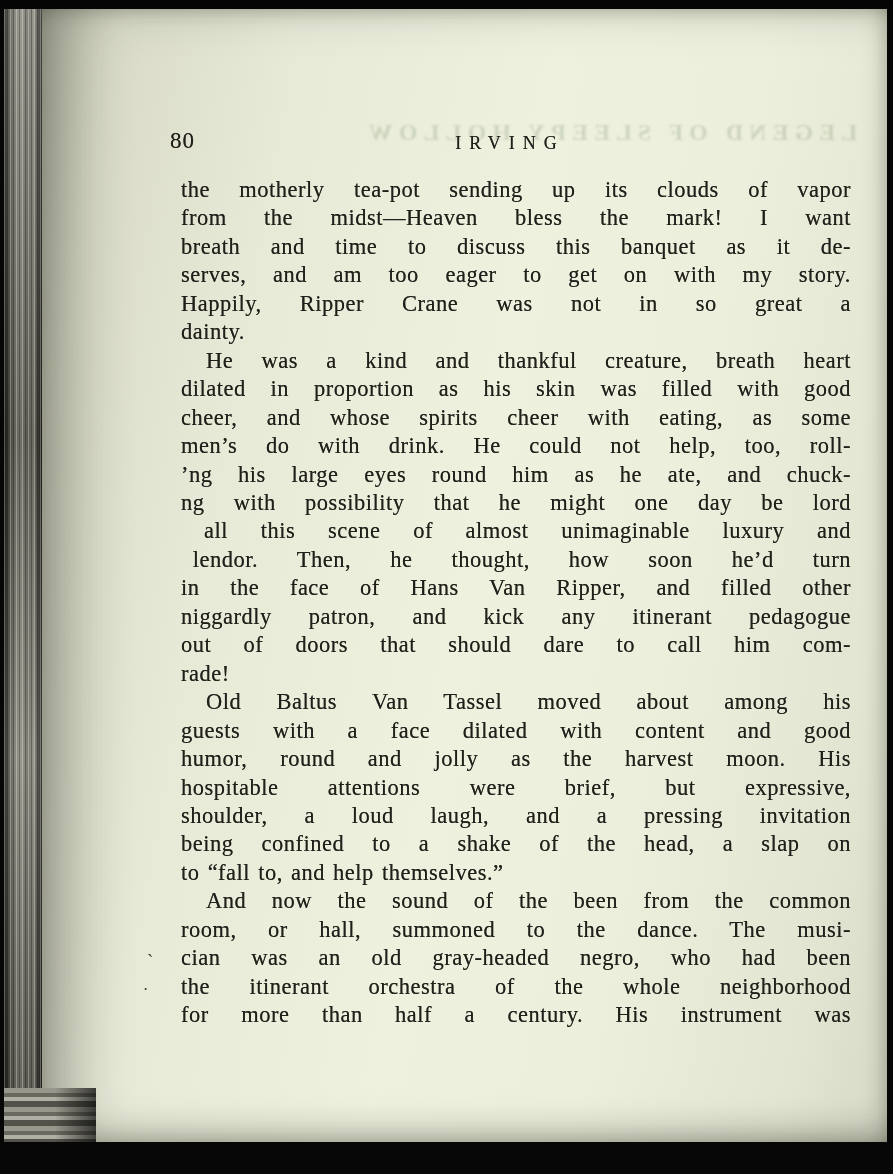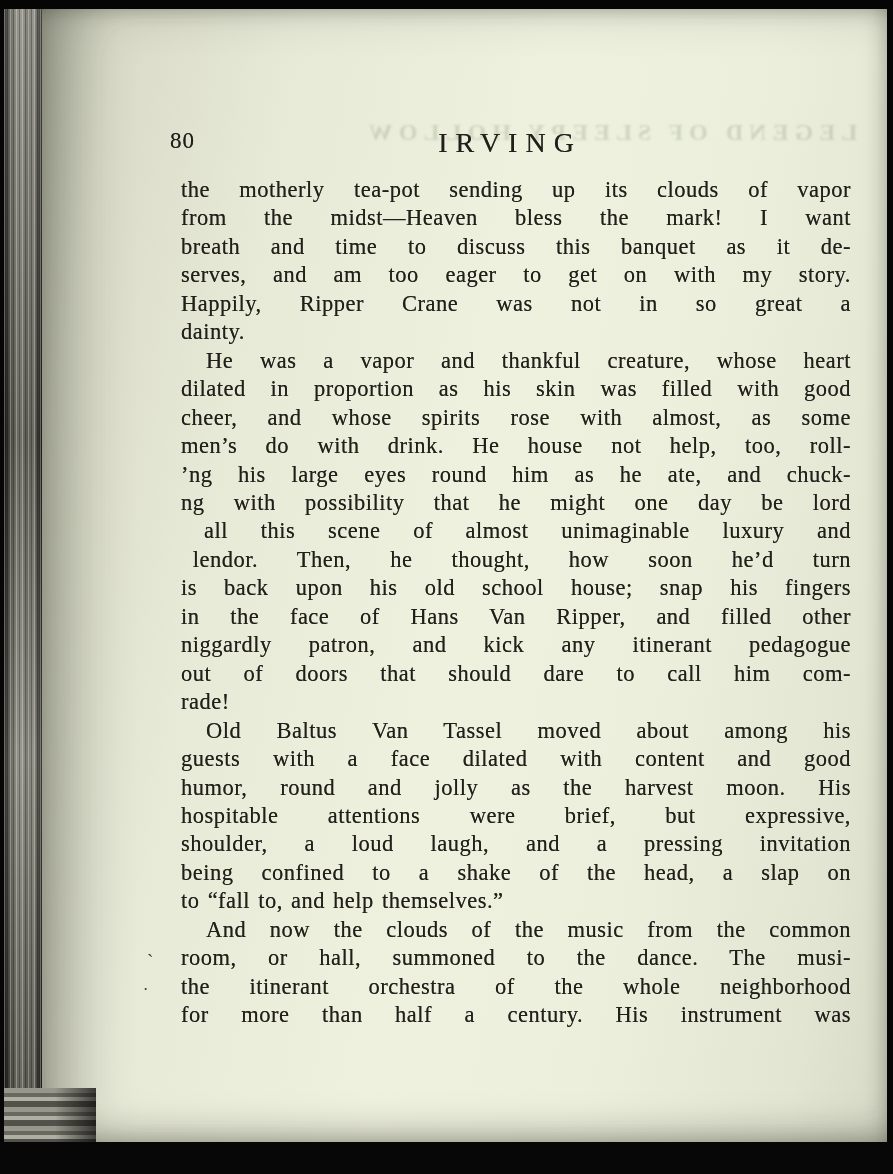--- a/index.html
+++ b/index.html
@@ -40,21 +40,21 @@
     pointer-events:none;
   }
   .text-block {
     position:absolute; left:129px; top:113px; width:682px; z-index:2;
     color:#211f1a; font-size:22.5px; line-height:28.45px;
     letter-spacing:0.5px; word-spacing:2px;
     text-shadow: 0 0 0.4px rgba(33,31,26,0.7);
   }
   .header-row { position:relative; height:36px; margin-bottom:18px; }
   .page-number { position:absolute; left:1px; bottom:3px; font-size:23px; letter-spacing:1px; }
-  .running-head { position:absolute; left:0; bottom:1px; width:100%; text-align:center; font-size:28px; letter-spacing:8px; }
+  .running-head { position:absolute; left:0; bottom:1px; width:100%; text-align:center; font-size:18px; letter-spacing:8px; }
   .line { text-align:justify; text-align-last:justify;margin-left:12px; }
   .lines .line:last-child { text-align-last:left; }
   .paragraph.justify-last .lines .line:last-child { text-align-last:justify; }
   .paragraph.indent .lines .line:first-child { padding-left:25px; }
   .margin-mark { position:absolute; z-index:2; color:#33312a; }
   .mark-1 { left:107px; top:941px; font-size:19px; }
   .mark-2 { left:103px; top:972px; font-size:16px; }
 </style>
 </head>
 <body>
@@ -78,50 +78,50 @@
               <div class="line">the motherly tea-pot sending up its clouds of vapor</div>
               <div class="line">from the midst—Heaven bless the mark! I want</div>
               <div class="line">breath and time to discuss this banquet as it de-</div>
               <div class="line">serves, and am too eager to get on with my story.</div>
               <div class="line">Happily, Ripper Crane was not in so great a</div>
               <div class="line">dainty.</div>
             </div>
         </div>
           <div class="paragraph indent">
           <div class="lines">
-              <div class="line">He was a vapor and thankful creature, whose heart</div>
+              <div class="line">He was a kind and thankful creature, breath heart</div>
               <div class="line">dilated in proportion as his skin was filled with good</div>
-              <div class="line">cheer, and whose spirits rose with almost, as some</div>
-              <div class="line">men’s do with drink. He house not help, too, roll-</div>
+              <div class="line">cheer, and whose spirits cheer with eating, as some</div>
+              <div class="line">men’s do with drink. He could not help, too, roll-</div>
               <div class="line">’ng his large eyes round him as he ate, and chuck-</div>
               <div class="line">ng with possibility that he might one day be lord</div>
               <div class="line"> all this scene of almost unimaginable luxury and</div>
               <div class="line"> lendor. Then, he thought, how soon he’d turn</div>
-              <div class="line">is back upon his old school house; snap his fingers</div>
               <div class="line">in the face of Hans Van Ripper, and filled other</div>
               <div class="line">niggardly patron, and kick any itinerant pedagogue</div>
               <div class="line">out of doors that should dare to call him com-</div>
               <div class="line">rade!</div>
             </div>
         </div>
           <div class="paragraph indent">
           <div class="lines">
               <div class="line">Old Baltus Van Tassel moved about among his</div>
               <div class="line">guests with a face dilated with content and good</div>
               <div class="line">humor, round and jolly as the harvest moon. His</div>
               <div class="line">hospitable attentions were brief, but expressive,</div>
               <div class="line">shoulder, a loud laugh, and a pressing invitation</div>
               <div class="line">being confined to a shake of the head, a slap on</div>
               <div class="line">to “fall to, and help themselves.”</div>
             </div>
         </div>
           <div class="paragraph indent justify-last">
           <div class="lines">
-              <div class="line">And now the clouds of the music from the common</div>
+              <div class="line">And now the sound of the been from the common</div>
               <div class="line">room, or hall, summoned to the dance. The musi-</div>
+              <div class="line">cian was an old gray-headed negro, who had been</div>
               <div class="line">the itinerant orchestra of the whole neighborhood</div>
               <div class="line">for more than half a century. His instrument was</div>
             </div>
         </div>
         </div>
     </div>
 
     <span class="margin-mark mark-1">ˋ</span>
     <span class="margin-mark mark-2">·</span>
   </div>

